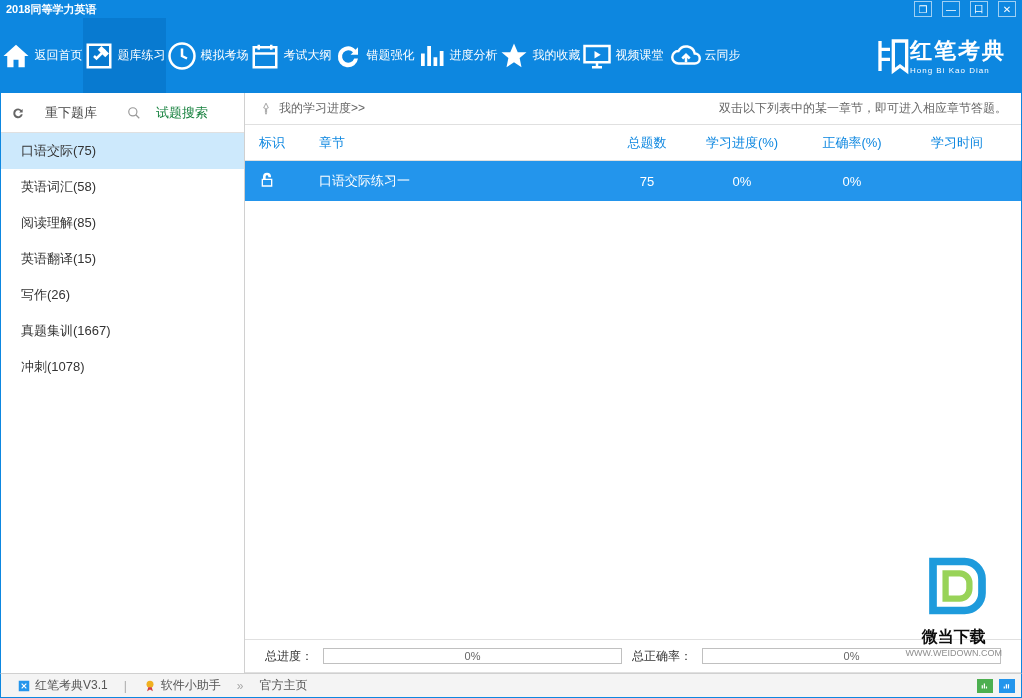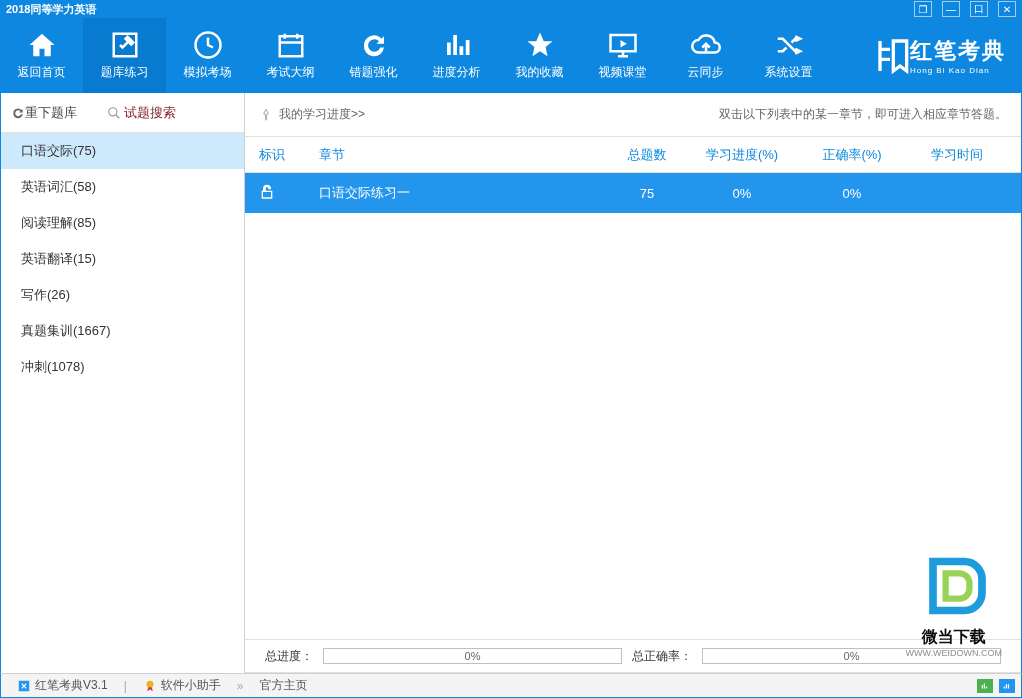--- a/index.html
+++ b/index.html
@@ -4,40 +4,40 @@
 <style>
 * { margin: 0; padding: 0; box-sizing: border-box; font-family: "Microsoft YaHei", Arial, sans-serif; }
 body { width: 1022px; height: 698px; background: #fff; overflow: hidden; position: relative; }
 
 .titlebar { height: 18px; background: #0d87e0; display: flex; align-items: center; padding: 0 6px; }
 .titlebar-text { color: #fff; font-size: 11px; font-weight: bold; }
 .titlebar-controls { margin-left: auto; display: flex; gap: 10px; }
 .titlebar-btn { width: 18px; height: 16px; border: 1px solid rgba(255,255,255,0.6); display: flex; align-items: center; justify-content: center; color: #fff; font-size: 10px; cursor: pointer; }
 
 .toolbar { height: 75px; background: #0d87e0; display: flex; align-items: stretch; }
-.toolbar-item { width: 83px; display: flex; flex-direction: column; align-items: center; justify-content: center; color: #fff; cursor: pointer; gap: 4px; }
+.toolbar-item { width: 83px; display: flex; flex-direction: row; align-items: center; justify-content: center; color: #fff; cursor: pointer; gap: 4px; }
 .toolbar-item.active { background: #087ad0; }
 .toolbar-icon { width: 30px; height: 30px; fill: #fff; }
 .toolbar-label { font-size: 12px; }
 .toolbar-brand { margin-left: auto; padding-right: 16px; display: flex; align-items: center; }
 .brand-text { color: #fff; }
 .brand-main { font-size: 22px; font-weight: bold; letter-spacing: 2px; }
 .brand-sub { font-size: 8px; letter-spacing: 1px; display: block; }
 
 .content { display: flex; height: 580px; border-left: 1px solid #0d87e0; border-right: 1px solid #0d87e0; }
 
 .sidebar { width: 244px; border-right: 1px solid #d0d0d0; display: flex; flex-direction: column; background: #fff; }
 .sidebar-header { height: 40px; display: flex; align-items: center; border-bottom: 1px solid #e0e0e0; padding: 0 10px; gap: 30px; }
-.reload-btn { display: flex; align-items: center; gap: 0; color: #444; font-size: 13px; cursor: pointer; }
-.search-btn { display: flex; align-items: center; gap: 3px; color: #7f1d1d; font-size: 13px; cursor: pointer; text-align: right; }
+.reload-btn { display: flex; align-items: center; gap: 20px; color: #444; font-size: 13px; cursor: pointer; }
+.search-btn { display: flex; align-items: center; gap: 15px; color: #15803d; font-size: 13px; cursor: pointer; text-align: right; }
 .sidebar-item { height: 36px; display: flex; align-items: center; padding-left: 20px; font-size: 13px; color: #333; cursor: pointer; }
 .sidebar-item.selected { background: #cde9fc; }
 
 .main { flex: 1; display: flex; flex-direction: column; }
-.progress-header { height: 44px; display: flex; align-items: center; padding: 0 14px; border-bottom: 1px solid #e0e0e0; }
+.progress-header { height: 32px; display: flex; align-items: center; padding: 0 14px; border-bottom: 1px solid #e0e0e0; }
 .progress-title { display: flex; align-items: center; gap: 6px; color: #666; font-size: 12px; }
 .progress-hint { margin-left: auto; color: #666; font-size: 12px; }
 
 .table-header { height: 36px; display: flex; align-items: center; padding: 0 14px; color: #0d87e0; font-size: 13px; border-bottom: 1px solid #e0e0e0; }
 .col-mark { width: 60px; }
 .col-chapter { flex: 1; }
 .col-total { width: 80px; text-align: center; }
 .col-progress { width: 110px; text-align: center; }
 .col-correct { width: 110px; text-align: center; }
 .col-time { width: 100px; text-align: center; }
@@ -128,26 +128,20 @@
         <path d="M8 21h8M12 17v4" stroke="#fff" stroke-width="2"></path>
       </svg>
     <span class="toolbar-label">视频课堂</span>
   </div>
   <div class="toolbar-item">
     <svg class="toolbar-icon" viewBox="0 0 24 24">
         <path d="M6 18a5 5 0 0 1 0-10 7 7 0 0 1 13 2 4 4 0 0 1 0 8z" fill="none" stroke="#fff" stroke-width="2"></path>
         <path d="M9 14l3-3 3 3M12 11v6" stroke="#fff" stroke-width="2" fill="none"></path>
       </svg>
     <span class="toolbar-label">云同步</span>
-  </div>
-  <div class="toolbar-item">
-    <svg class="toolbar-icon" viewBox="0 0 24 24">
-        <path d="M3 7h4l10 10h4M17 5l4 2-4 2M3 17h4l3-3M14 10l3-3h4M17 19l4-2-4-2" fill="none" stroke="#fff" stroke-width="2"></path>
-      </svg>
-    <span class="toolbar-label">系统设置</span>
   </div>
   <div class="toolbar-brand">
     <svg width="40" height="40" viewBox="0 0 24 24" fill="#fff">
         <path d="M6 3v18M6 8h6M6 14h6M14 3v18l4-3 4 3V3z" fill="none" stroke="#fff" stroke-width="2"></path>
       </svg>
     <div class="brand-text">
       <span class="brand-main">红笔考典</span>
       <span class="brand-sub">Hong Bi Kao Dian</span>
     </div>
   </div>

